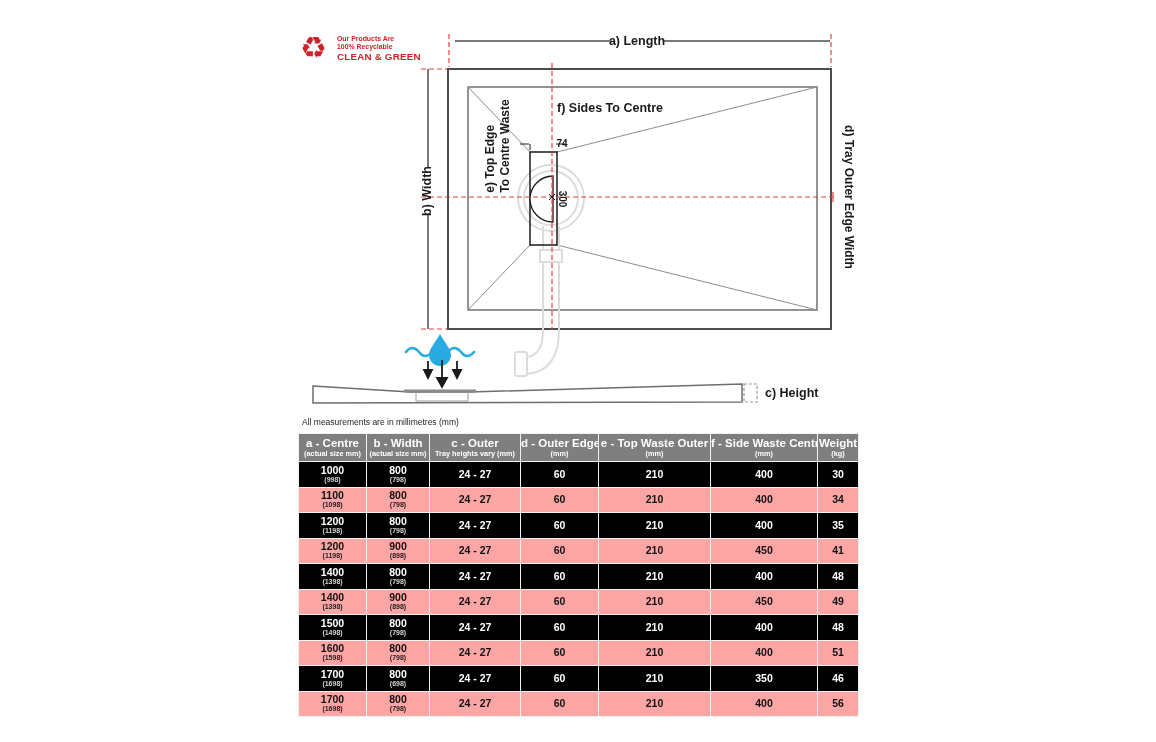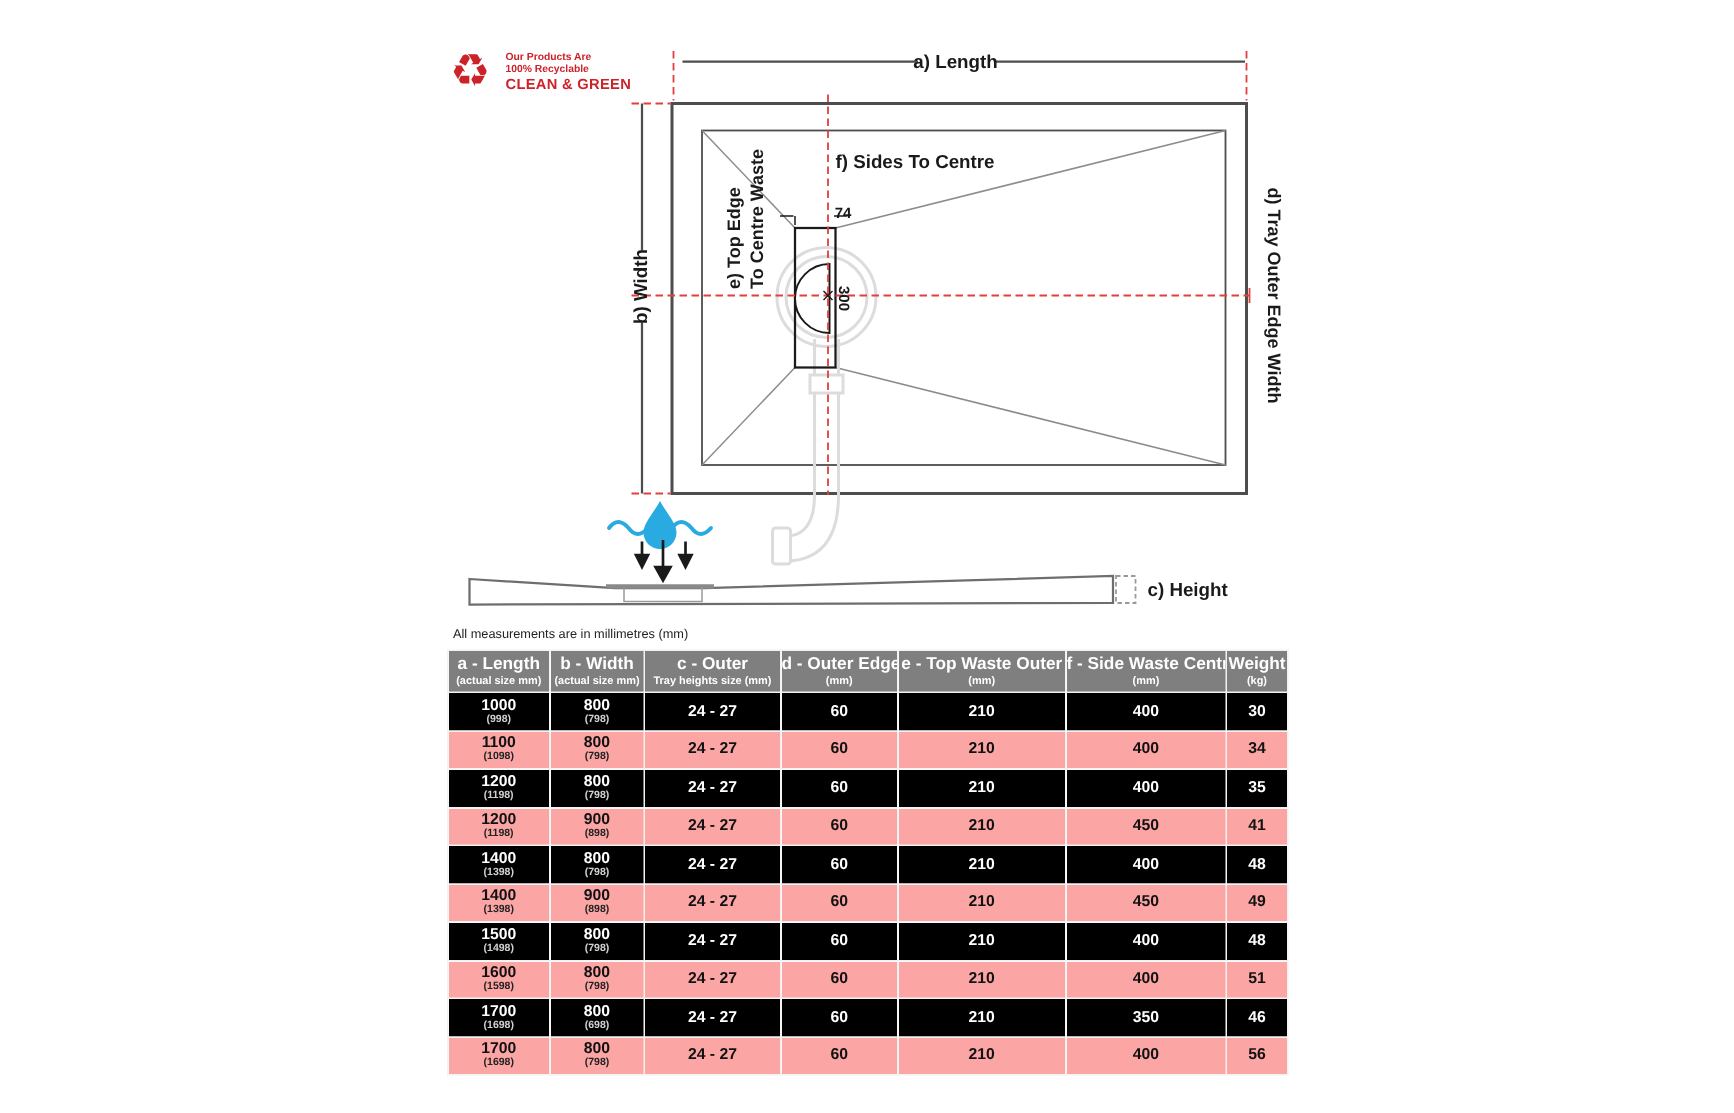--- a/index.html
+++ b/index.html
@@ -141,30 +141,30 @@
           <col style="width: 63px;">
           <col style="width: 91px;">
           <col style="width: 78px;">
           <col style="width: 112px;">
           <col style="width: 107px;">
           <col style="width: 41px;">
         </colgroup>
       <thead>
           <tr>
             <th>
-              <div class="h-label">a - Length</div>
+              <div class="h-label">a - Centre</div>
               <div class="h-sub">(actual size mm)</div>
             </th>
             <th>
               <div class="h-label">b - Width</div>
               <div class="h-sub">(actual size mm)</div>
             </th>
             <th>
               <div class="h-label">c - Outer</div>
-              <div class="h-sub">Tray heights size (mm)</div>
+              <div class="h-sub">Tray heights vary (mm)</div>
             </th>
             <th>
               <div class="h-label">d - Outer Edge</div>
               <div class="h-sub">(mm)</div>
             </th>
             <th>
               <div class="h-label">e - Top Waste Outer</div>
               <div class="h-sub">(mm)</div>
             </th>
             <th>

